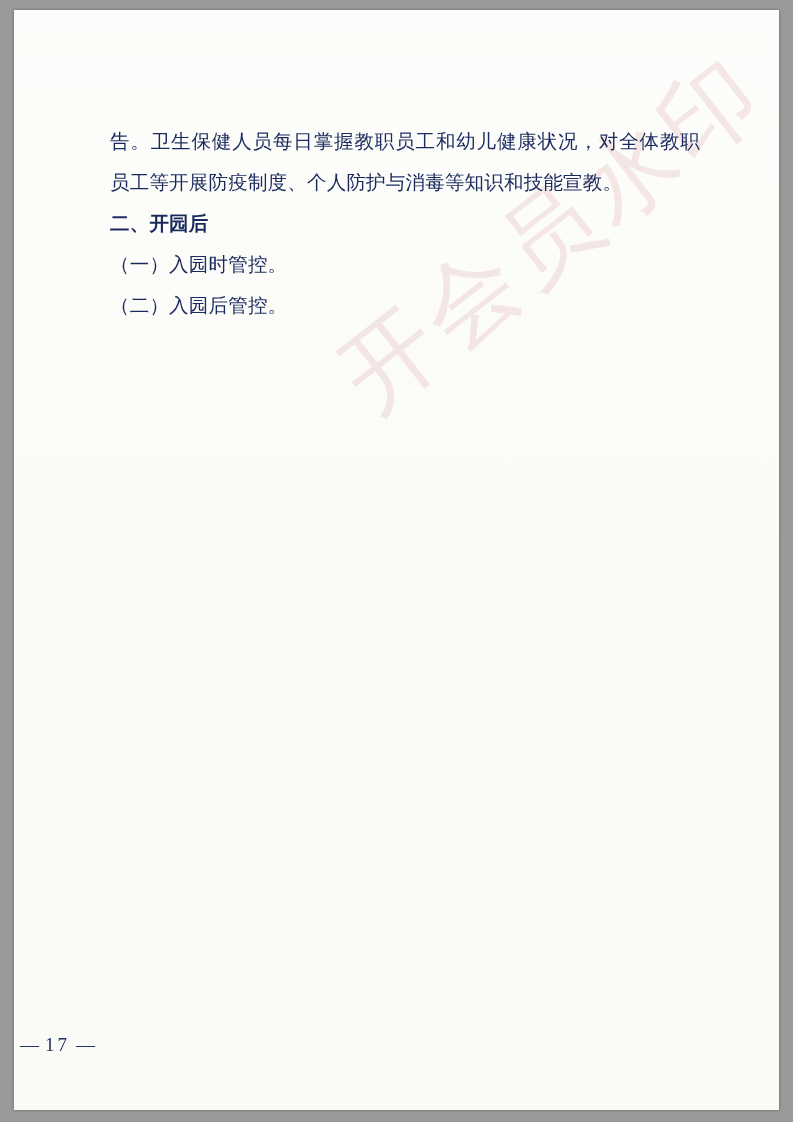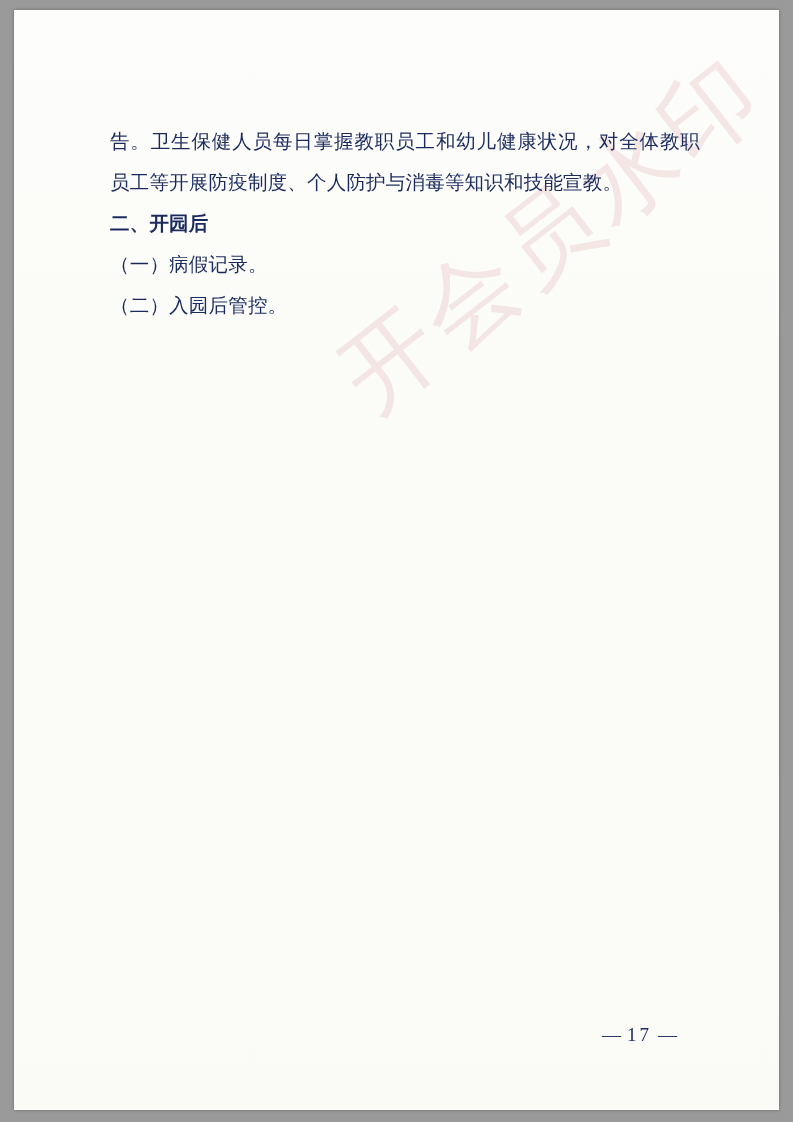--- a/index.html
+++ b/index.html
@@ -63,43 +63,43 @@
     transform-origin: left top;
     white-space: nowrap;
     letter-spacing: 6px;
     pointer-events: none;
     user-select: none;
   }
   .footer {
     position: absolute;
     left: 0;
     right: 96px;
-    bottom: 64px;
-    text-align: right;
+    bottom: 54px;
+    text-align: left;
     color: #1b2a5e;
     font-size: 19px;
     letter-spacing: 3px;
   }
   .footer .dash {
     letter-spacing: 0;
     padding: 0 6px;
   }
 </style>
 </head>
 <body>
 
 <div class="page">
   <div class="paper-inner">
 
     <div class="watermark">开会员水印</div>
 
     <div class="content">
       <p class="p-flush">告。卫生保健人员每日掌握教职员工和幼儿健康状况，对全体教职员工等开展防疫制度、个人防护与消毒等知识和技能宣教。</p>
       <p class="p-heading">二、开园后</p>
-      <p class="p-indent">（一）病假记录。</p>
+      <p class="p-indent">（一）入园时管控。</p>
       <p class="p-indent">（二）入园后管控。</p>
     </div>
 
     <div class="footer">
       <span class="dash">—</span><span>17</span><span class="dash">—</span>
     </div>
 
   </div>
 </div>
 

